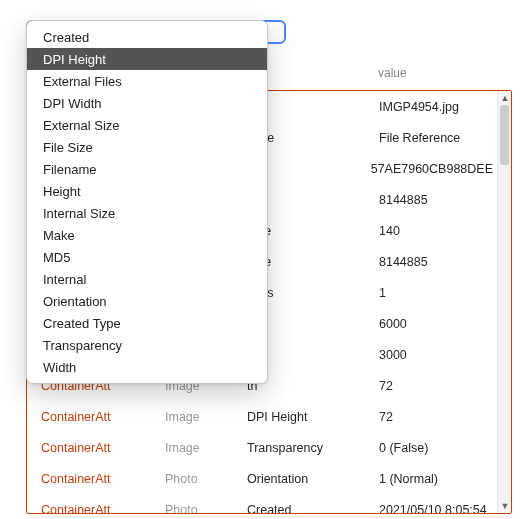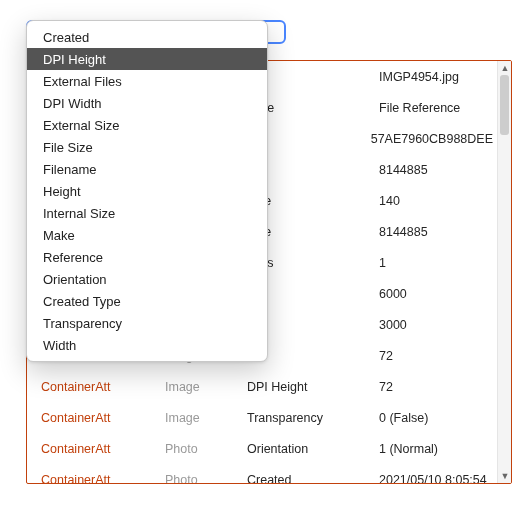--- a/index.html
+++ b/index.html
@@ -106,20 +106,26 @@
   }
 </style>
 </head>
 <body>
 
 <div class="stage">
 
   <div class="combo-outline"></div>
 
   <div class="table-wrap">
+    <div class="hdr">
+      <div class="c1"></div>
+      <div class="c2"></div>
+      <div class="c3"></div>
+      <div class="c4">value</div>
+    </div>
     <div class="table-body">
       <div class="rows" id="rows">
           <div class="row">
             <div class="c1">ContainerAtt</div>
             <div class="c2">Image</div>
             <div class="c3">e</div>
             <div class="c4">IMGP4954.jpg</div>
           </div>
           <div class="row">
             <div class="c1">ContainerAtt</div>
@@ -214,20 +220,21 @@
       <div class="menu-item">Created</div>
       <div class="menu-item selected">DPI Height</div>
       <div class="menu-item">External Files</div>
       <div class="menu-item">DPI Width</div>
       <div class="menu-item">External Size</div>
       <div class="menu-item">File Size</div>
       <div class="menu-item">Filename</div>
       <div class="menu-item">Height</div>
       <div class="menu-item">Internal Size</div>
       <div class="menu-item">Make</div>
-      <div class="menu-item">Reference</div>
+      <div class="menu-item">MD5</div>
+      <div class="menu-item">Internal</div>
       <div class="menu-item">Orientation</div>
       <div class="menu-item">Created Type</div>
       <div class="menu-item">Transparency</div>
       <div class="menu-item">Width</div>
     </div>
 
 </div>
 
 </body></html>

